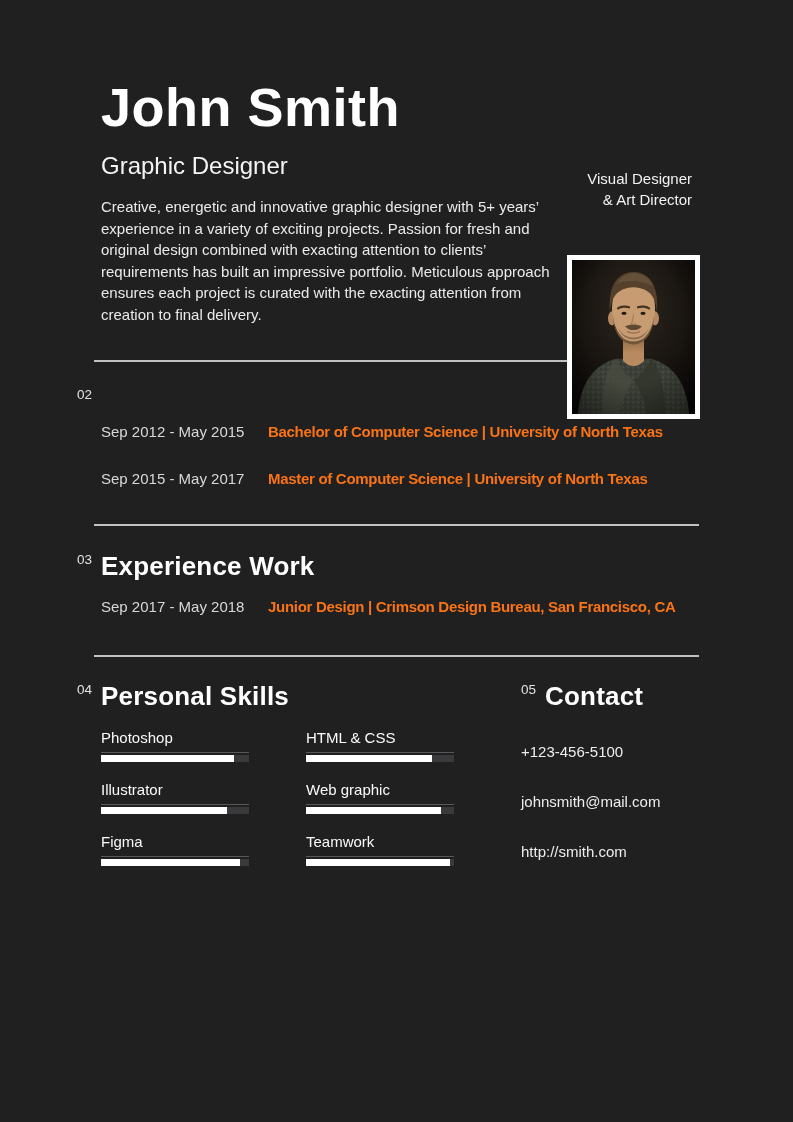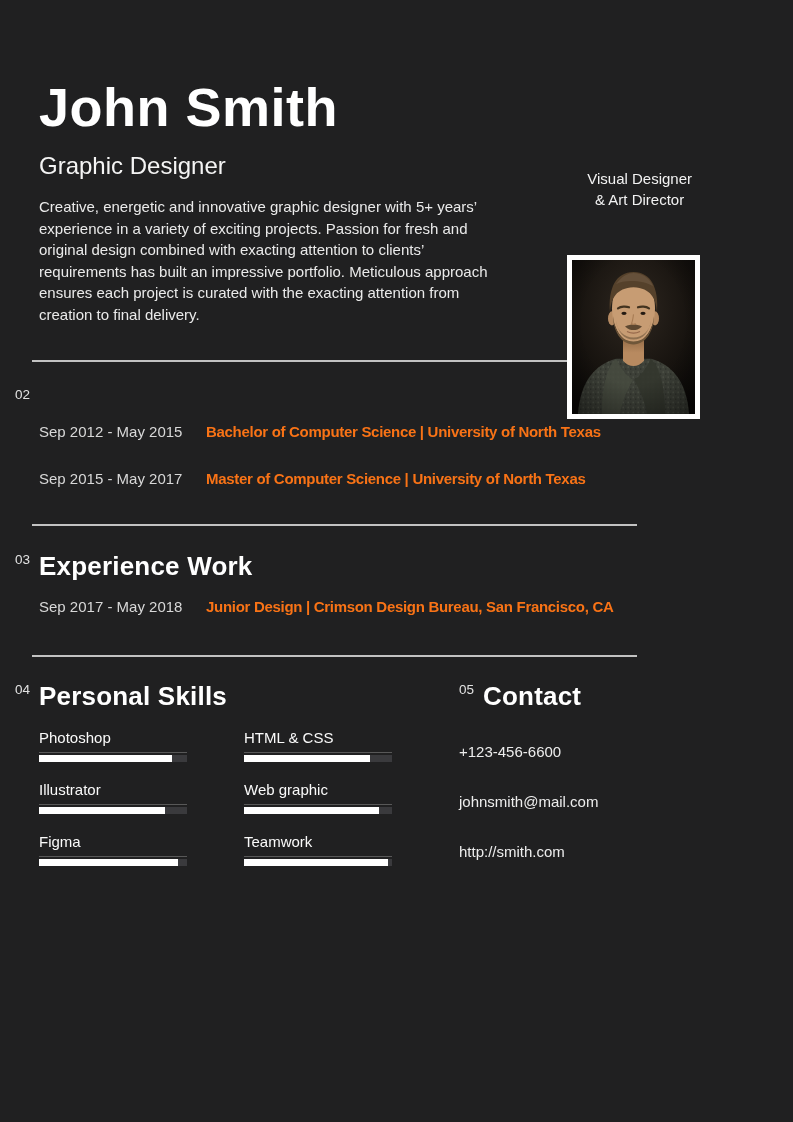--- a/index.html
+++ b/index.html
@@ -3,26 +3,26 @@
 <meta charset="utf-8">
 <style>
   * { margin:0; padding:0; box-sizing:border-box; }
   html,body { background:#2b2b2c; }
   .page {
     width:793px; height:1122px; margin:0 auto; position:relative; overflow:hidden;
     background:var(--background,#202021);
     color:var(--text_primary,#fff);
     font-family:"Liberation Sans","DejaVu Sans",sans-serif;
   }
-  .content { padding:78px 98px 0 39px; }
+  .content { padding:78px 98px 0 101px; }
 
   
   .name { font-size:54px; line-height:58px; font-weight:700; letter-spacing:.5px; }
   .role { font-size:24px; line-height:33px; margin-top:13px; color:#f4f4f4; font-weight:400; }
-  .tagline { position:absolute; top:168px; right:101px; text-align:center;
+  .tagline { position:absolute; top:168px; right:101px; text-align:right;
              font-size:15px; line-height:21px; color:#f2f2f2; }
 
   
   .sec-head { display:flex; margin-left:-24px; }
   .sec-num { width:24px; font-size:13.5px; line-height:16px; color:#e2e2e2; padding-top:1px; }
   .sec-title { font-size:26px; line-height:30px; font-weight:700; letter-spacing:.2px; }
 
   .profile-head { margin-top:62px; }
   .profile-text { margin-top:14px; width:450px; font-size:15px; line-height:21.5px; color:var(--text_body,#eaeaea); }
 
@@ -147,21 +147,21 @@
           </div>
         </div>
       </section>
 
       <section>
         <div class="sec-head" style="margin-left:0;">
           <span class="sec-num">05</span>
           <h2 class="sec-title">Contact</h2>
         </div>
         <div class="contact-list">
-          <div class="contact-item">+123-456-6600</div>
+          <div class="contact-item">+123-456-5100</div>
           <div class="contact-item">johnsmith@mail.com</div>
           <div class="contact-item">http://smith.com</div>
         </div>
       </section>
 
     </div>
   </div>
 
   <div class="tagline">
     <div>Visual Designer</div>

